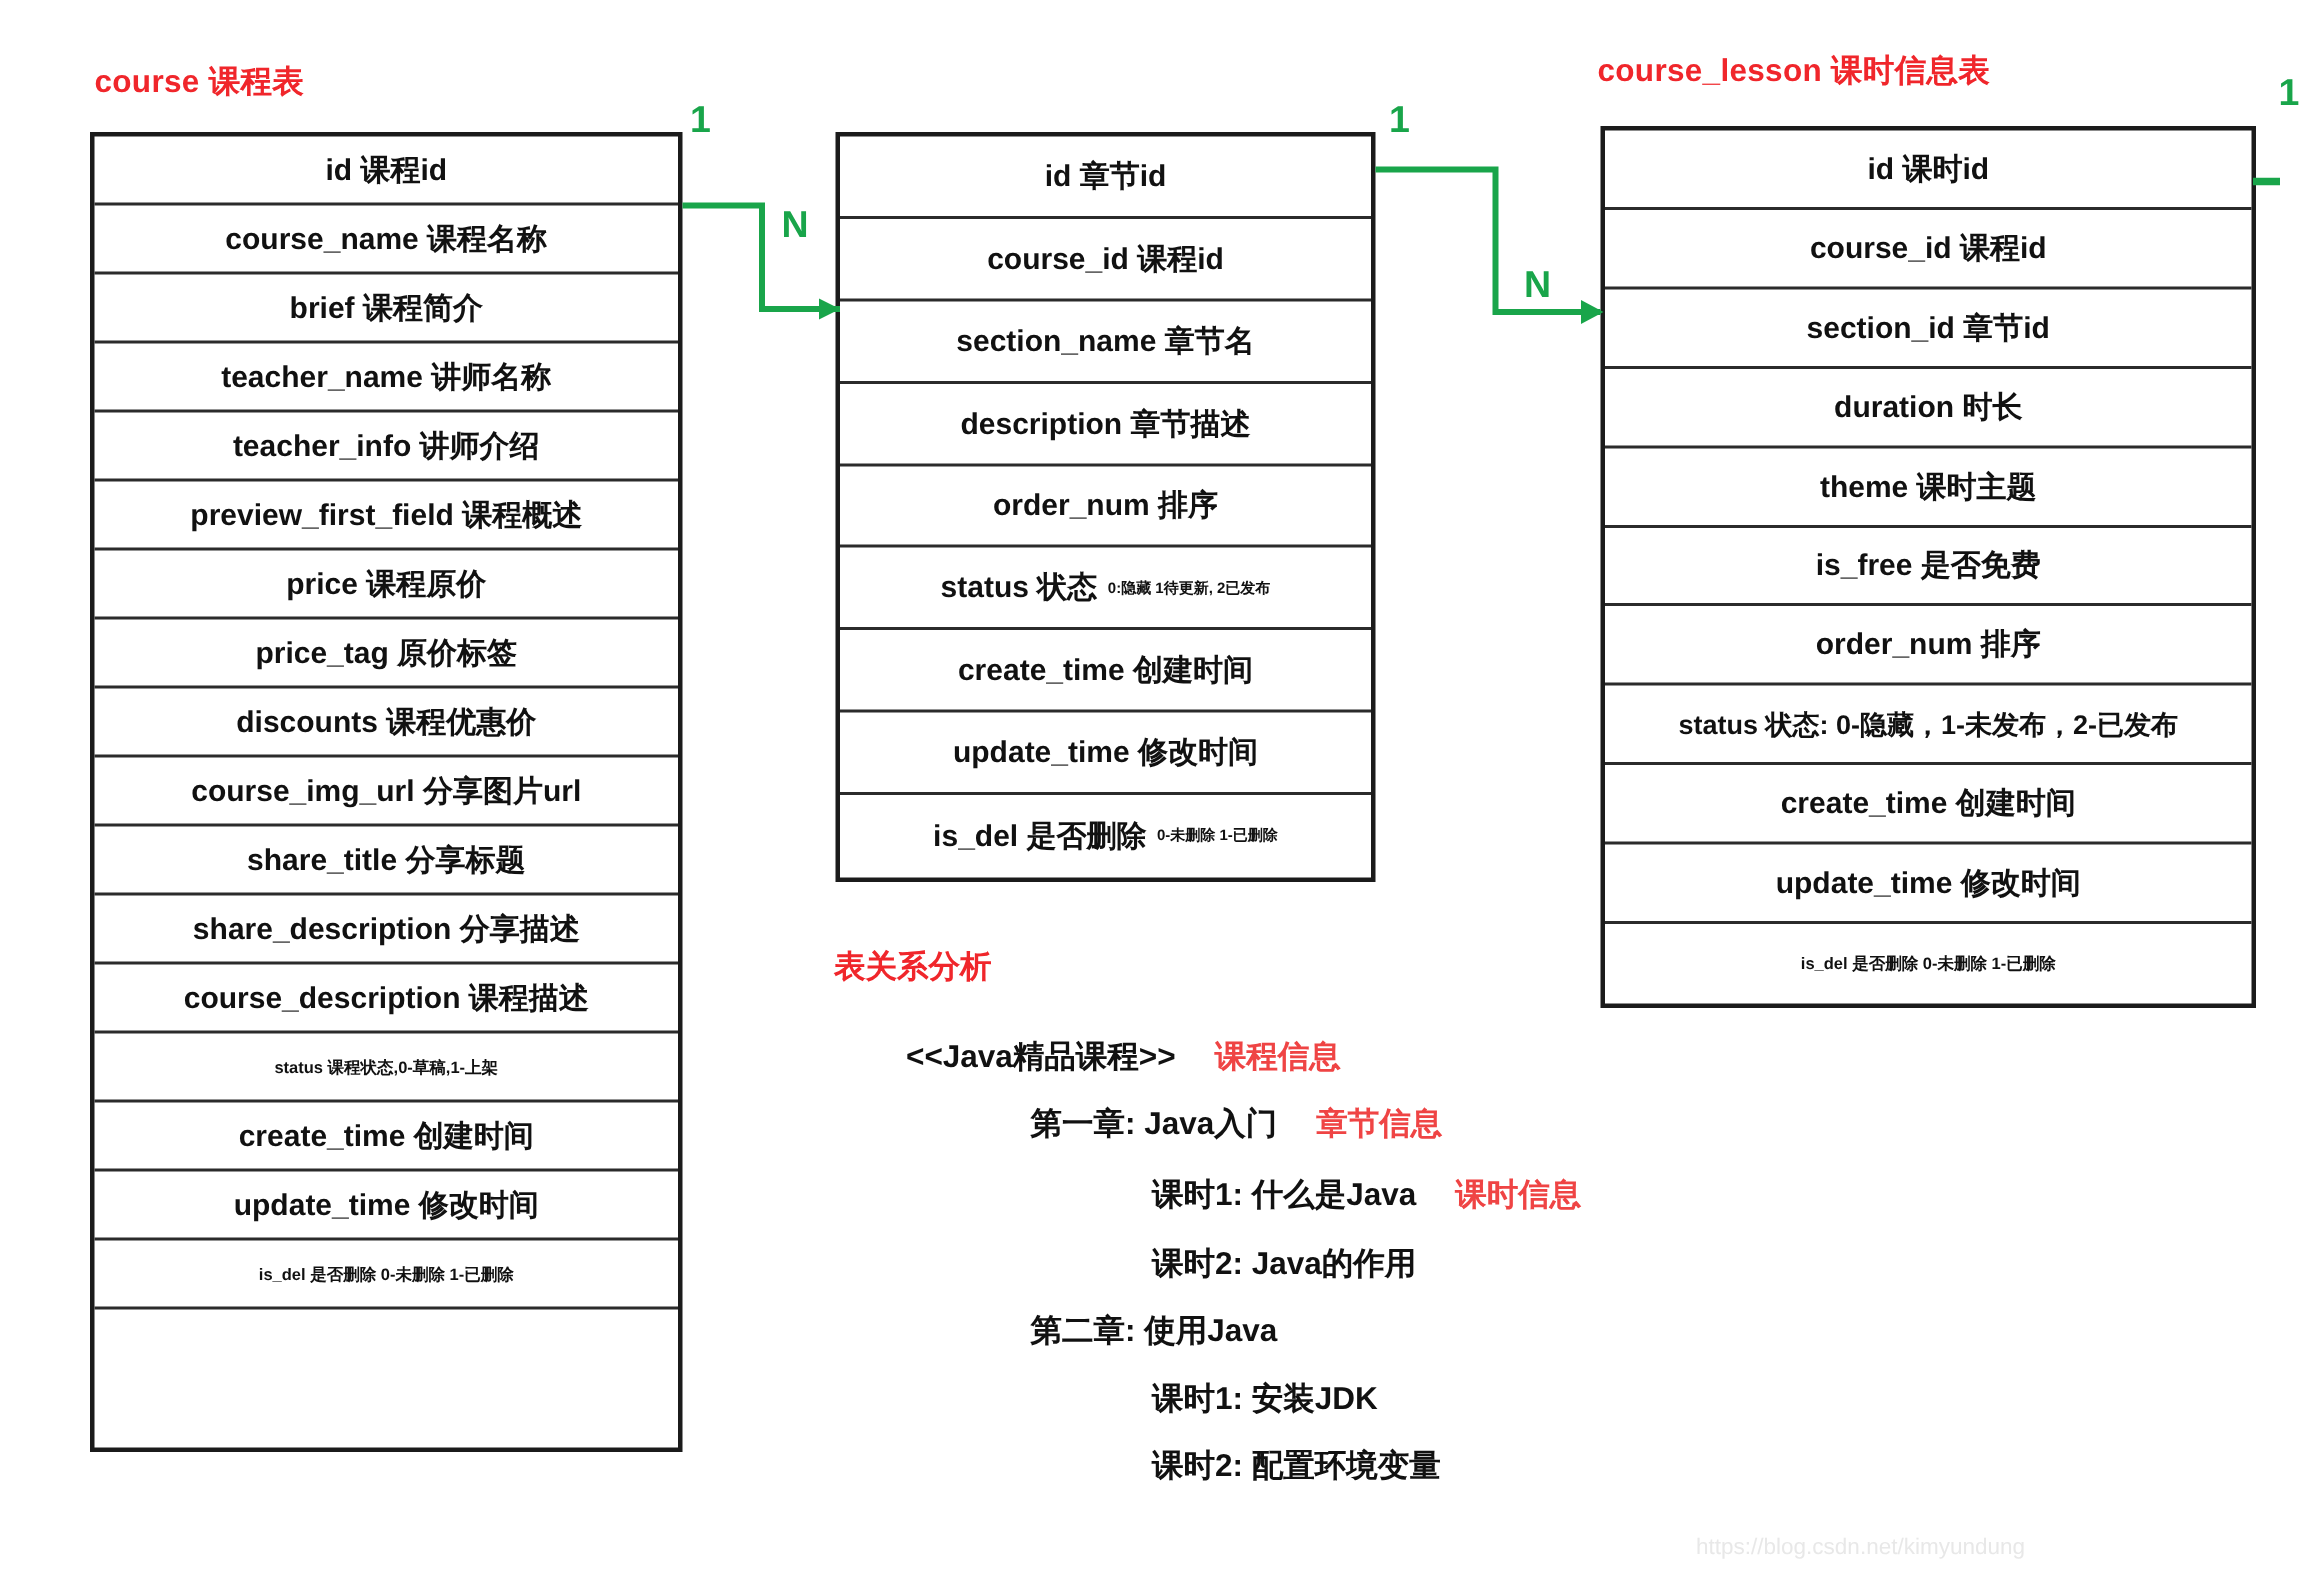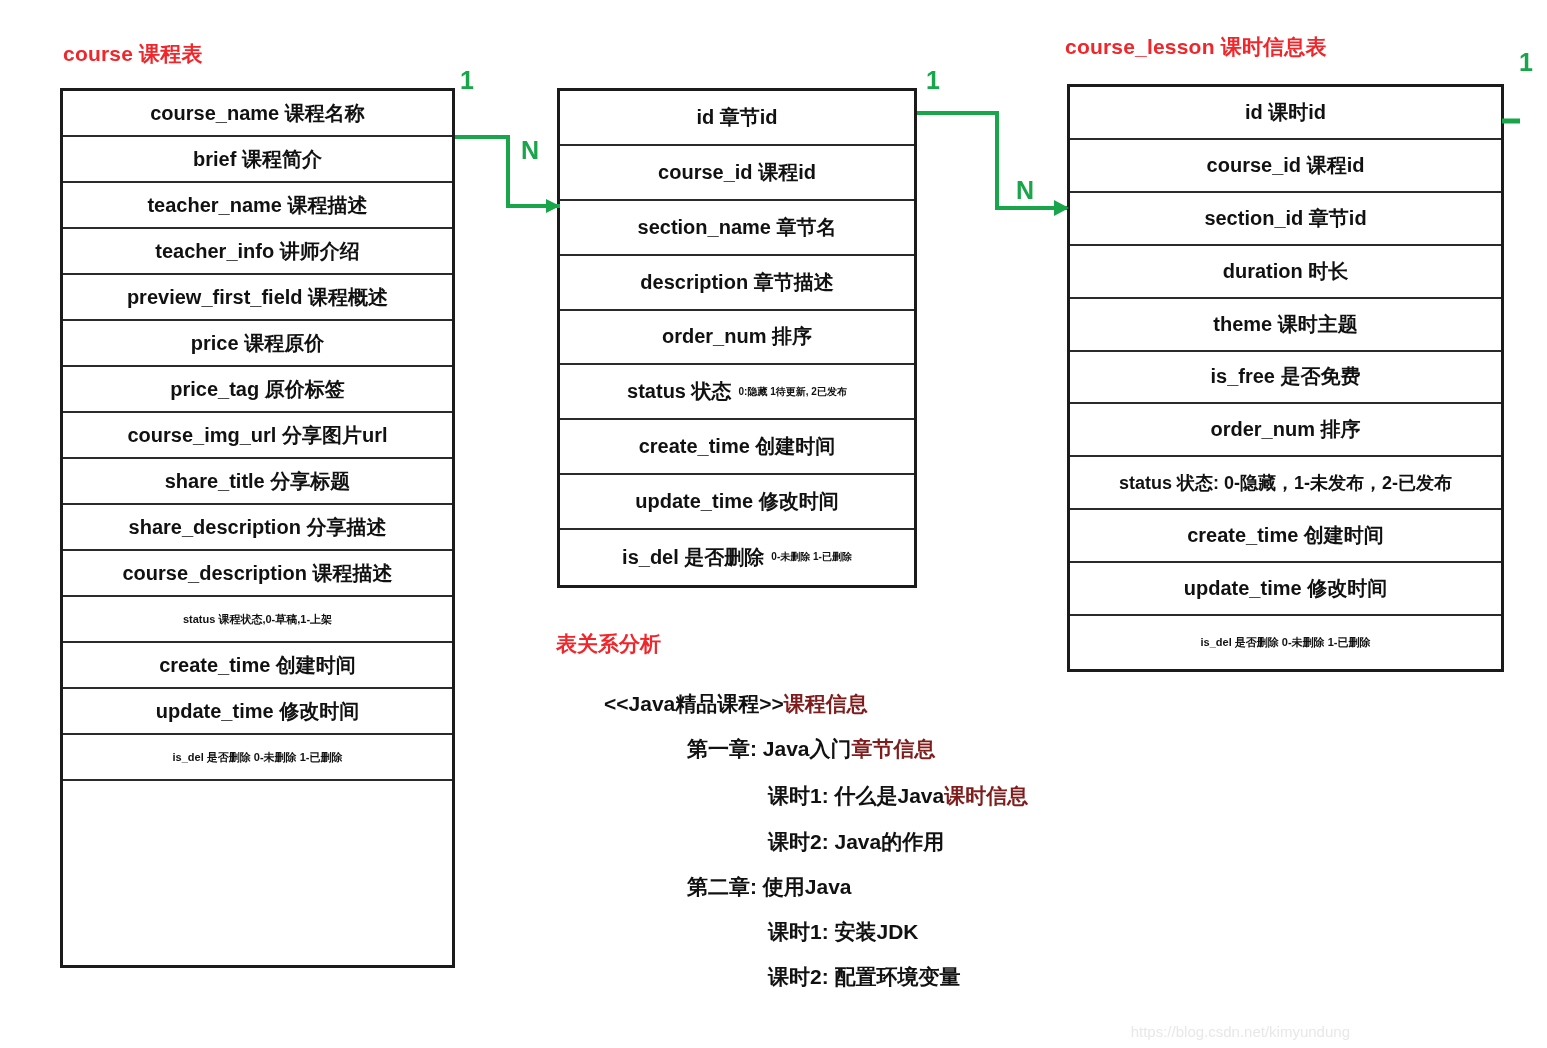--- a/index.html
+++ b/index.html
@@ -78,48 +78,51 @@
   }
 
   .hier-line {
     position: absolute;
     font-weight: bold;
     font-size: 21px;
     color: #111111;
     white-space: nowrap;
   }
   .hier-line .tag {
-    color: #7f1d1d;
+    color: #ef4444;
+    margin-left: 26px;
   }
 
   
   .watermark {
     position: absolute;
     right: 8px;
     bottom: 8px;
     color: #e8e8e8;
     font-size: 15px;
     white-space: nowrap;
   }
 </style>
 </head>
 <body>
 
 <div class="canvas">
 
   <div class="tbl-title" style="left:63px; top:40px;">course 课程表</div>
 
   <div class="entity" id="t-course" style="left:60px; top:88px; width:395px; height:880px;">
+    <div class="row" style="height: 46px; flex: 0 0 46px;">id  课程id</div>
     <div class="row" style="height: 46px; flex: 0 0 46px;">course_name  课程名称</div>
     <div class="row" style="height: 46px; flex: 0 0 46px;">brief  课程简介</div>
-    <div class="row" style="height: 46px; flex: 0 0 46px;">teacher_name  课程描述</div>
+    <div class="row" style="height: 46px; flex: 0 0 46px;">teacher_name  讲师名称</div>
     <div class="row" style="height: 46px; flex: 0 0 46px;">teacher_info   讲师介绍</div>
     <div class="row" style="height: 46px; flex: 0 0 46px;">preview_first_field 课程概述</div>
     <div class="row" style="height: 46px; flex: 0 0 46px;">price 课程原价</div>
     <div class="row" style="height: 46px; flex: 0 0 46px;">price_tag  原价标签</div>
+    <div class="row" style="height: 46px; flex: 0 0 46px;">discounts 课程优惠价</div>
     <div class="row" style="height: 46px; flex: 0 0 46px;">course_img_url  分享图片url</div>
     <div class="row" style="height: 46px; flex: 0 0 46px;">share_title  分享标题</div>
     <div class="row" style="height: 46px; flex: 0 0 46px;">share_description  分享描述</div>
     <div class="row" style="height: 46px; flex: 0 0 46px;">course_description  课程描述</div>
     <div class="row small" style="height: 46px; flex: 0 0 46px;">status 课程状态,0-草稿,1-上架</div>
     <div class="row" style="height: 46px; flex: 0 0 46px;">create_time 创建时间</div>
     <div class="row" style="height: 46px; flex: 0 0 46px;">update_time 修改时间</div>
     <div class="row small" style="height: 46px; flex: 0 0 46px;">is_del 是否删除 0-未删除 1-已删除</div>
     <div class="row empty" style="height: 46px; flex: 0 0 46px;"></div>
   </div>

